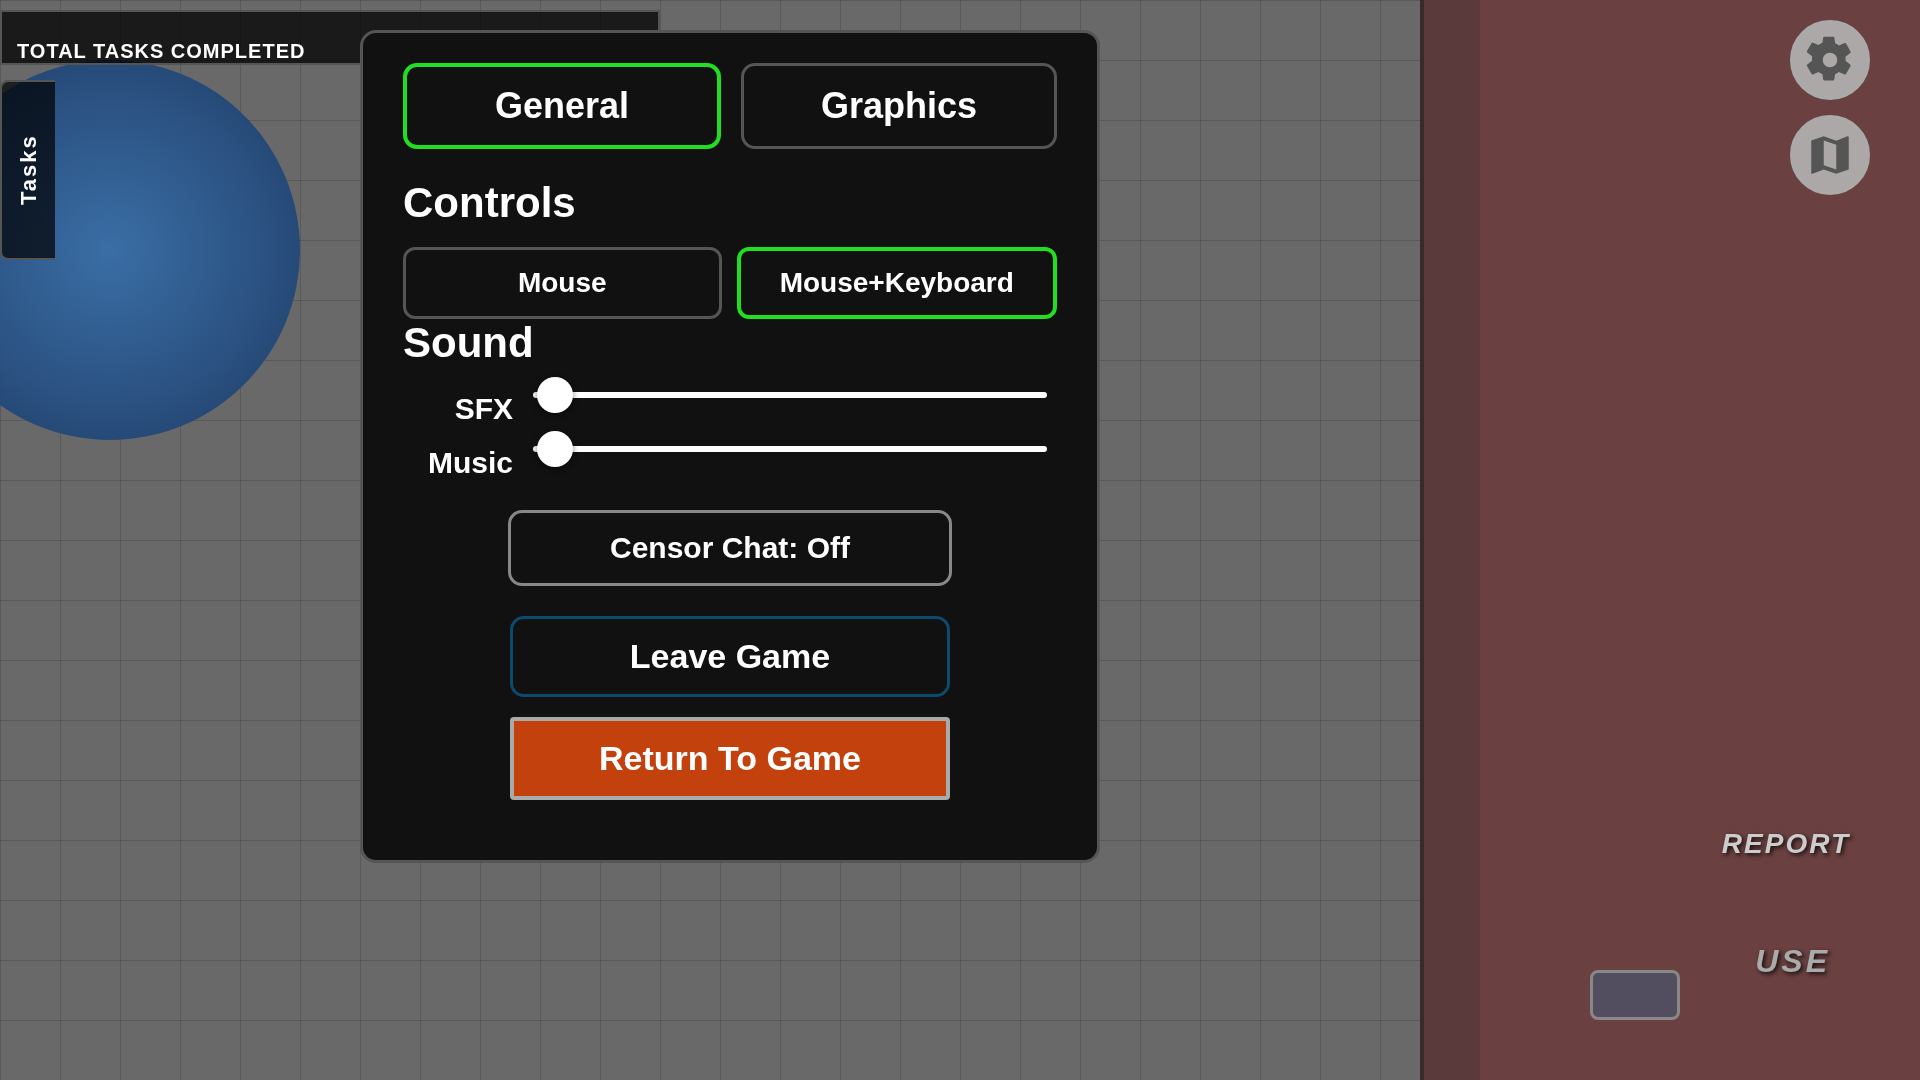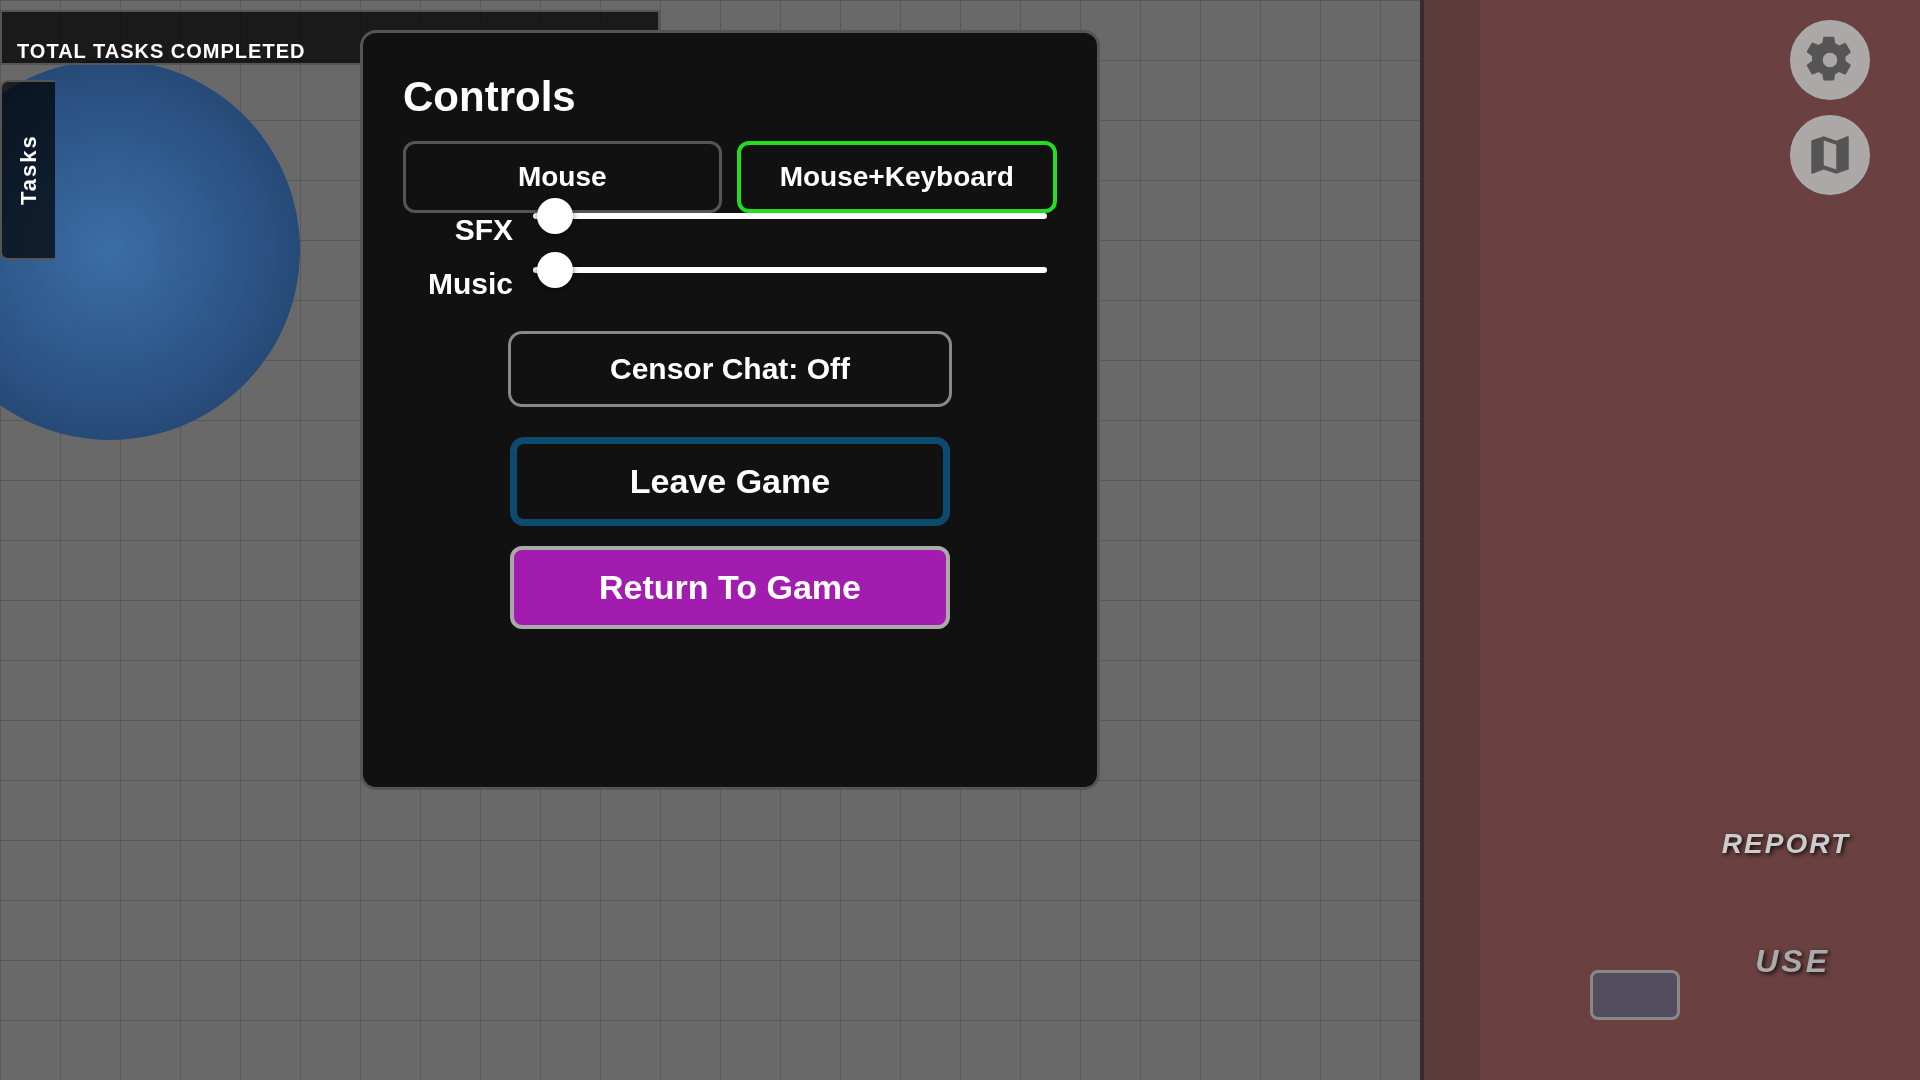--- a/index.html
+++ b/index.html
@@ -327,39 +327,39 @@
 
     
     .leave-btn {
       display: block;
       margin: 20px auto;
       padding: 18px 50px;
       font-size: 34px;
       font-family: 'Arial Black', Arial, sans-serif;
       font-weight: 900;
       border-radius: 14px;
-      border: 7px solid #0c4a6e;
+      border: 3px solid #0c4a6e;
       background: #111;
       color: white;
       cursor: pointer;
       width: 440px;
       text-align: center;
     }
 
     
     .return-btn {
       display: block;
       margin: 20px auto;
       padding: 18px 50px;
       font-size: 34px;
       font-family: 'Arial Black', Arial, sans-serif;
       font-weight: 900;
-      border-radius: 12px;
+      border-radius: 4px;
       border: 4px solid #aaa;
-      background: #a21caf;
+      background: #c2410c;
       color: white;
       cursor: pointer;
       width: 440px;
       text-align: center;
     }
   </style>
 </head>
 <body>
 
 <div class="game-bg">
@@ -391,28 +391,33 @@
 </div>
 
 <div class="report-btn">REPORT</div>
 
 <div class="use-btn">USE</div>
 
 <div class="small-btn-br"></div>
 
 <div class="settings-modal">
 
+  <div class="tabs-row">
+    <button class="tab-btn active">General</button>
+    <button class="tab-btn">Graphics</button>
+  </div>
 
   <div class="section-title">Controls</div>
 
   <div class="controls-row">
     <button class="ctrl-btn">Mouse</button>
     <button class="ctrl-btn active">Mouse+Keyboard</button>
   </div>
 
+  <div class="sound-title">Sound</div>
 
   <div class="slider-row">
     <span class="slider-label">SFX</span>
     <div class="slider-track">
       <div class="slider-thumb" style="left: 4px;"></div>
     </div>
   </div>
 
   <div class="slider-row">
     <span class="slider-label">Music</span>

